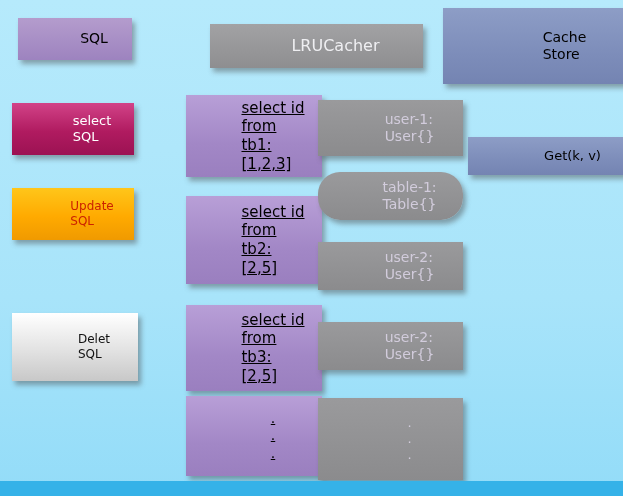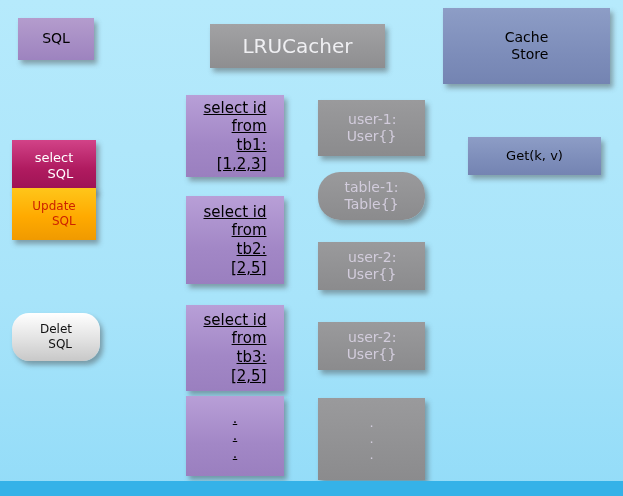--- a/index.html
+++ b/index.html
@@ -10,46 +10,45 @@
   .canvas{
     position:relative;width:623px;height:496px;
     background:linear-gradient(to bottom,#b6eafc 0%,#a8e4fa 60%,#93dcf8 100%);
   }
   .bottom-strip{
     position:absolute;left:0;bottom:0;width:623px;height:15px;
     background:#35b2e8;
   }
   .box{
     position:absolute;display:flex;align-items:center;justify-content:center;
-    text-align:right;white-space:pre-line;color:#000;
+    text-align:left;white-space:pre-line;color:#000;
     box-shadow:3px 4px 5px rgba(70,70,70,0.45);
     line-height:1.25;
+    padding-left:38px;
   }
   
   .sql-box{
     left:18px;top:18px;width:76px;height:42px;font-size:14px;
     background:linear-gradient(to bottom,#b49ccd 0%,#9d83bf 100%);
   }
   .select-sql{
     left:12px;top:103px;width:84px;height:52px;font-size:13px;color:#fff;
     background:linear-gradient(to bottom,#d24388 0%,#b01b60 55%,#9c1253 100%);
-    margin-top:37px;
   }
   .update-sql{
     left:12px;top:188px;width:84px;height:52px;font-size:12px;color:#cc2200;
     background:linear-gradient(to bottom,#ffc61a 0%,#ffaa00 55%,#f09a00 100%);
   }
   .delete-sql{
-    left:12px;top:313px;width:88px;height:48px;font-size:12px;color:#111;
+    left:12px;top:313px;width:88px;height:68px;font-size:12px;color:#111;
     background:linear-gradient(to bottom,#ffffff 0%,#e2e2e2 55%,#c8c8c8 100%);
-    border-radius:17px;
   }
   
   .lru-header{
-    left:210px;top:24px;width:175px;height:44px;font-size:20px;color:#efeff2;
+    left:210px;top:24px;width:175px;height:44px;font-size:16px;color:#efeff2;
     background:linear-gradient(to bottom,#a2a2a4 0%,#8e8e90 100%);
   }
   
   .q{
     width:98px;font-size:15px;
     background:linear-gradient(to bottom,#b89fd7 0%,#a287c6 60%,#9a7fbf 100%);
     text-decoration:underline;
   }
   .q1{left:186px;top:95px;height:82px;}
   .q2{left:186px;top:196px;height:88px;}

